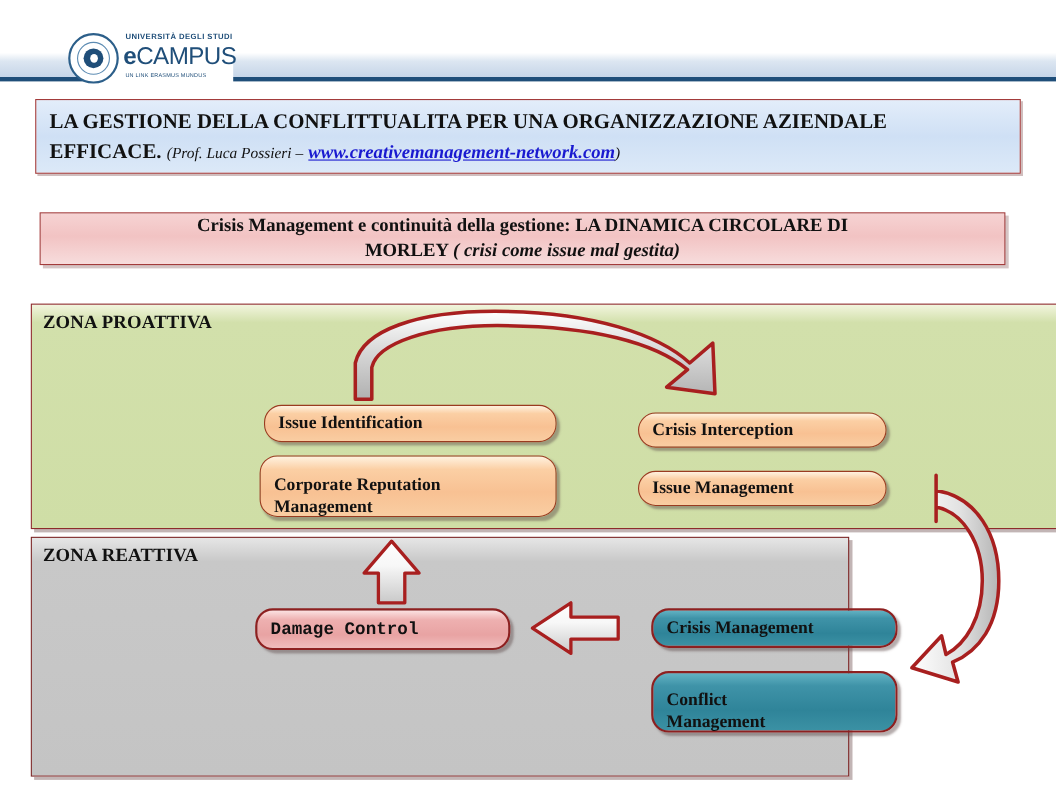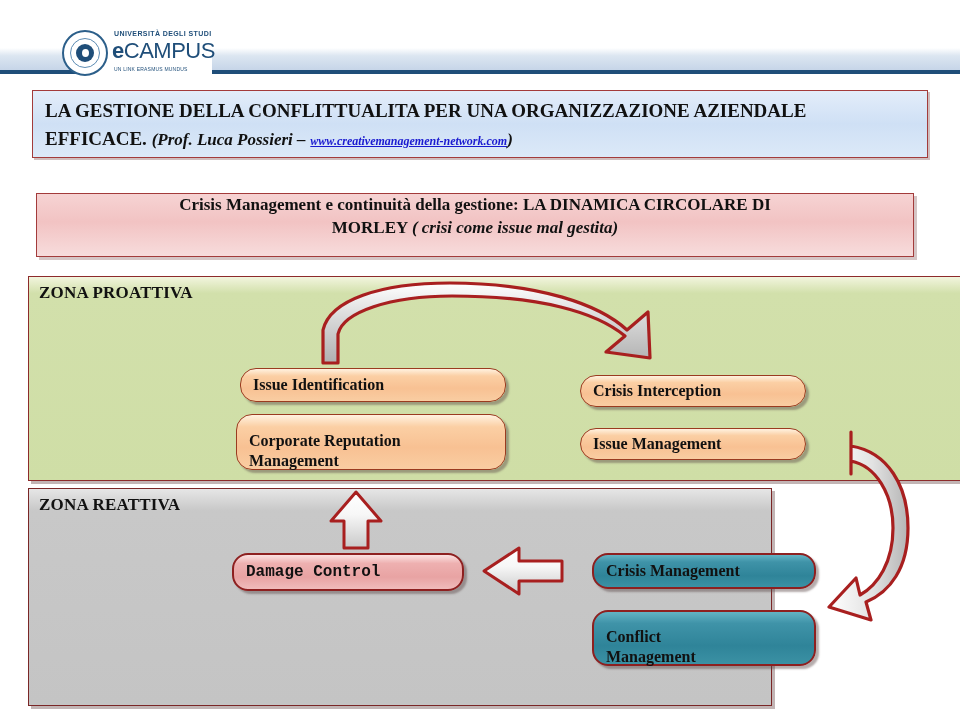--- a/index.html
+++ b/index.html
@@ -68,29 +68,29 @@
     background:linear-gradient(to bottom,#e3edfa 0%,#cfe0f5 50%,#dce9f8 100%);
     border:1px solid #a33b3b;
     box-shadow:2px 2px 0 rgba(150,110,110,.45);
     box-sizing:border-box;
     padding:6px 12px 0 12px;
   }
   .title-line{
     font-size:19px;font-weight:bold;color:#111;line-height:1.45;
     font-family:"Liberation Serif",serif;
   }
-  .title-italic{font-style:italic;font-weight:bold;font-size:17px;}
+  .title-italic{font-style:italic;font-weight:normal;font-size:14px;}
   .title-link{
-    font-style:italic;font-weight:bold;font-size:12px;color:#1a1ad0;
+    font-style:italic;font-weight:bold;font-size:17px;color:#1a1ad0;
     text-decoration:underline;
   }
 
   
   .subtitle-box{
-    position:absolute;left:36px;top:193px;width:878px;height:64px;
+    position:absolute;left:36px;top:193px;width:878px;height:48px;
     background:linear-gradient(to bottom,#f6d3d3 0%,#f2c3c3 45%,#f7dcdc 100%);
     border:1px solid #a33b3b;
     box-shadow:3px 3px 0 rgba(150,110,110,.40);
     box-sizing:border-box;
     display:flex;justify-content:center;
     text-align:center;
   }
   .subtitle-text{
     font-size:17px;font-weight:bold;color:#111;line-height:1.35;
     padding:0 26px;

